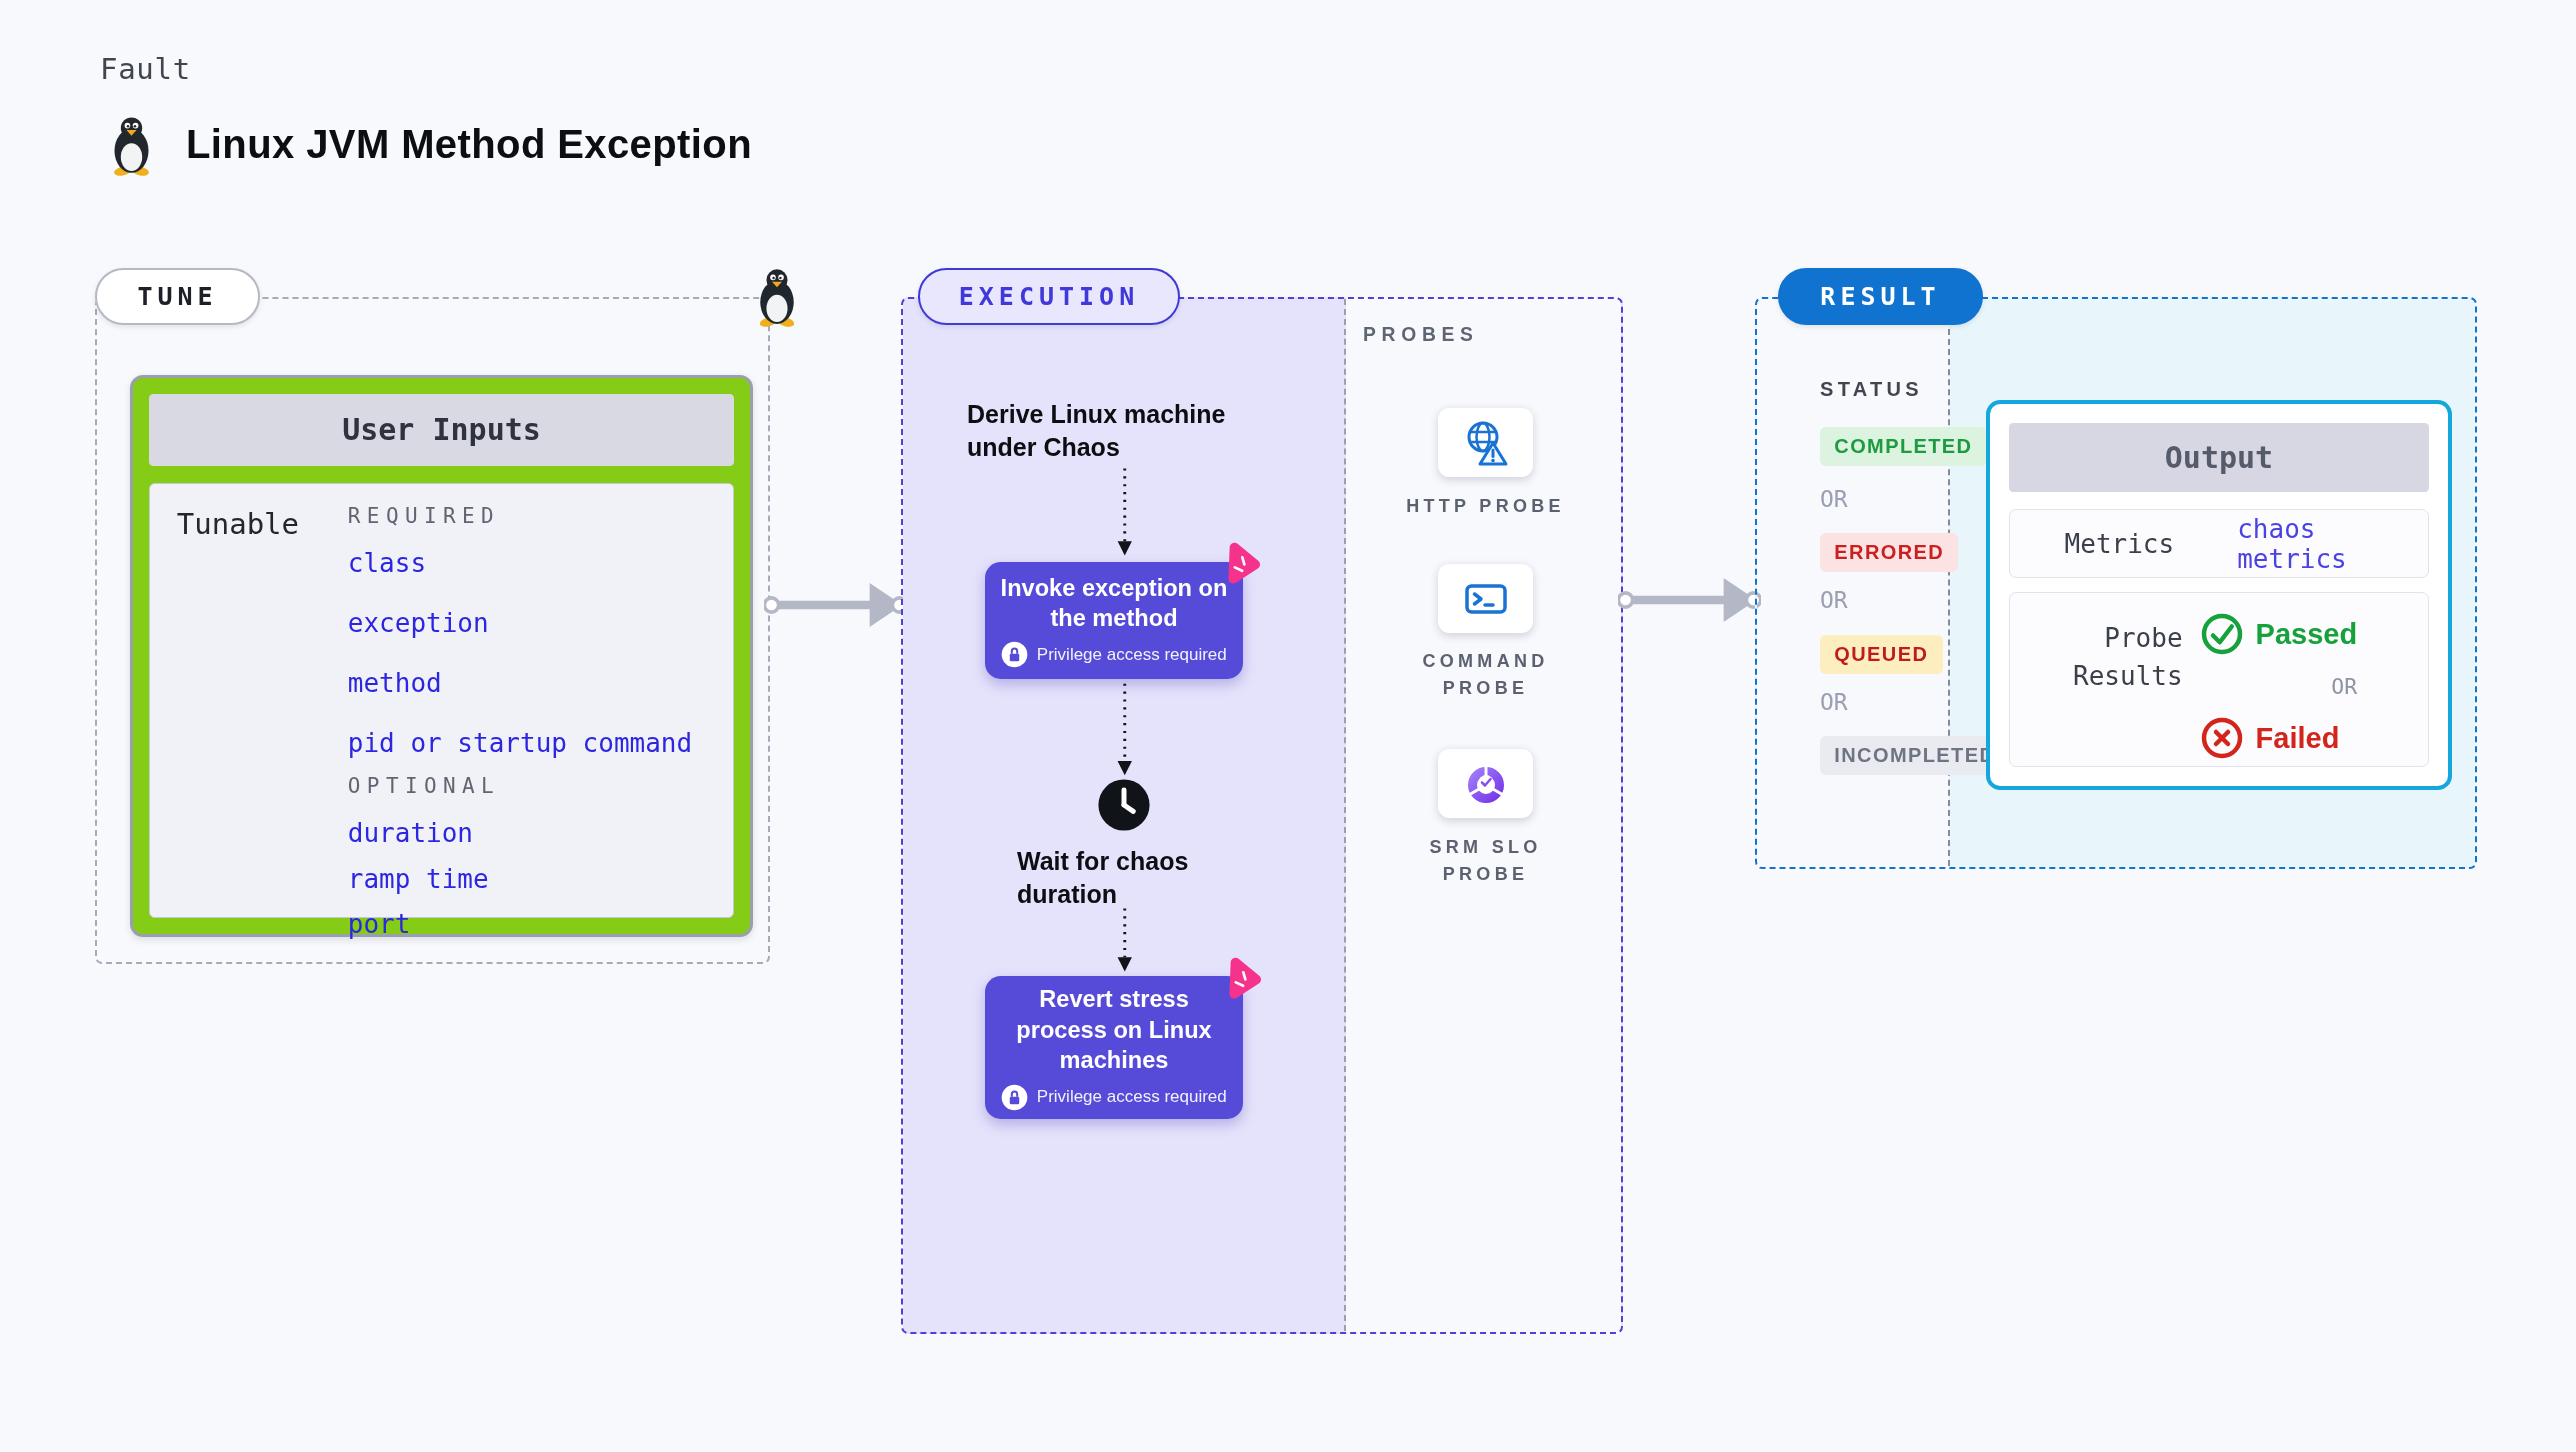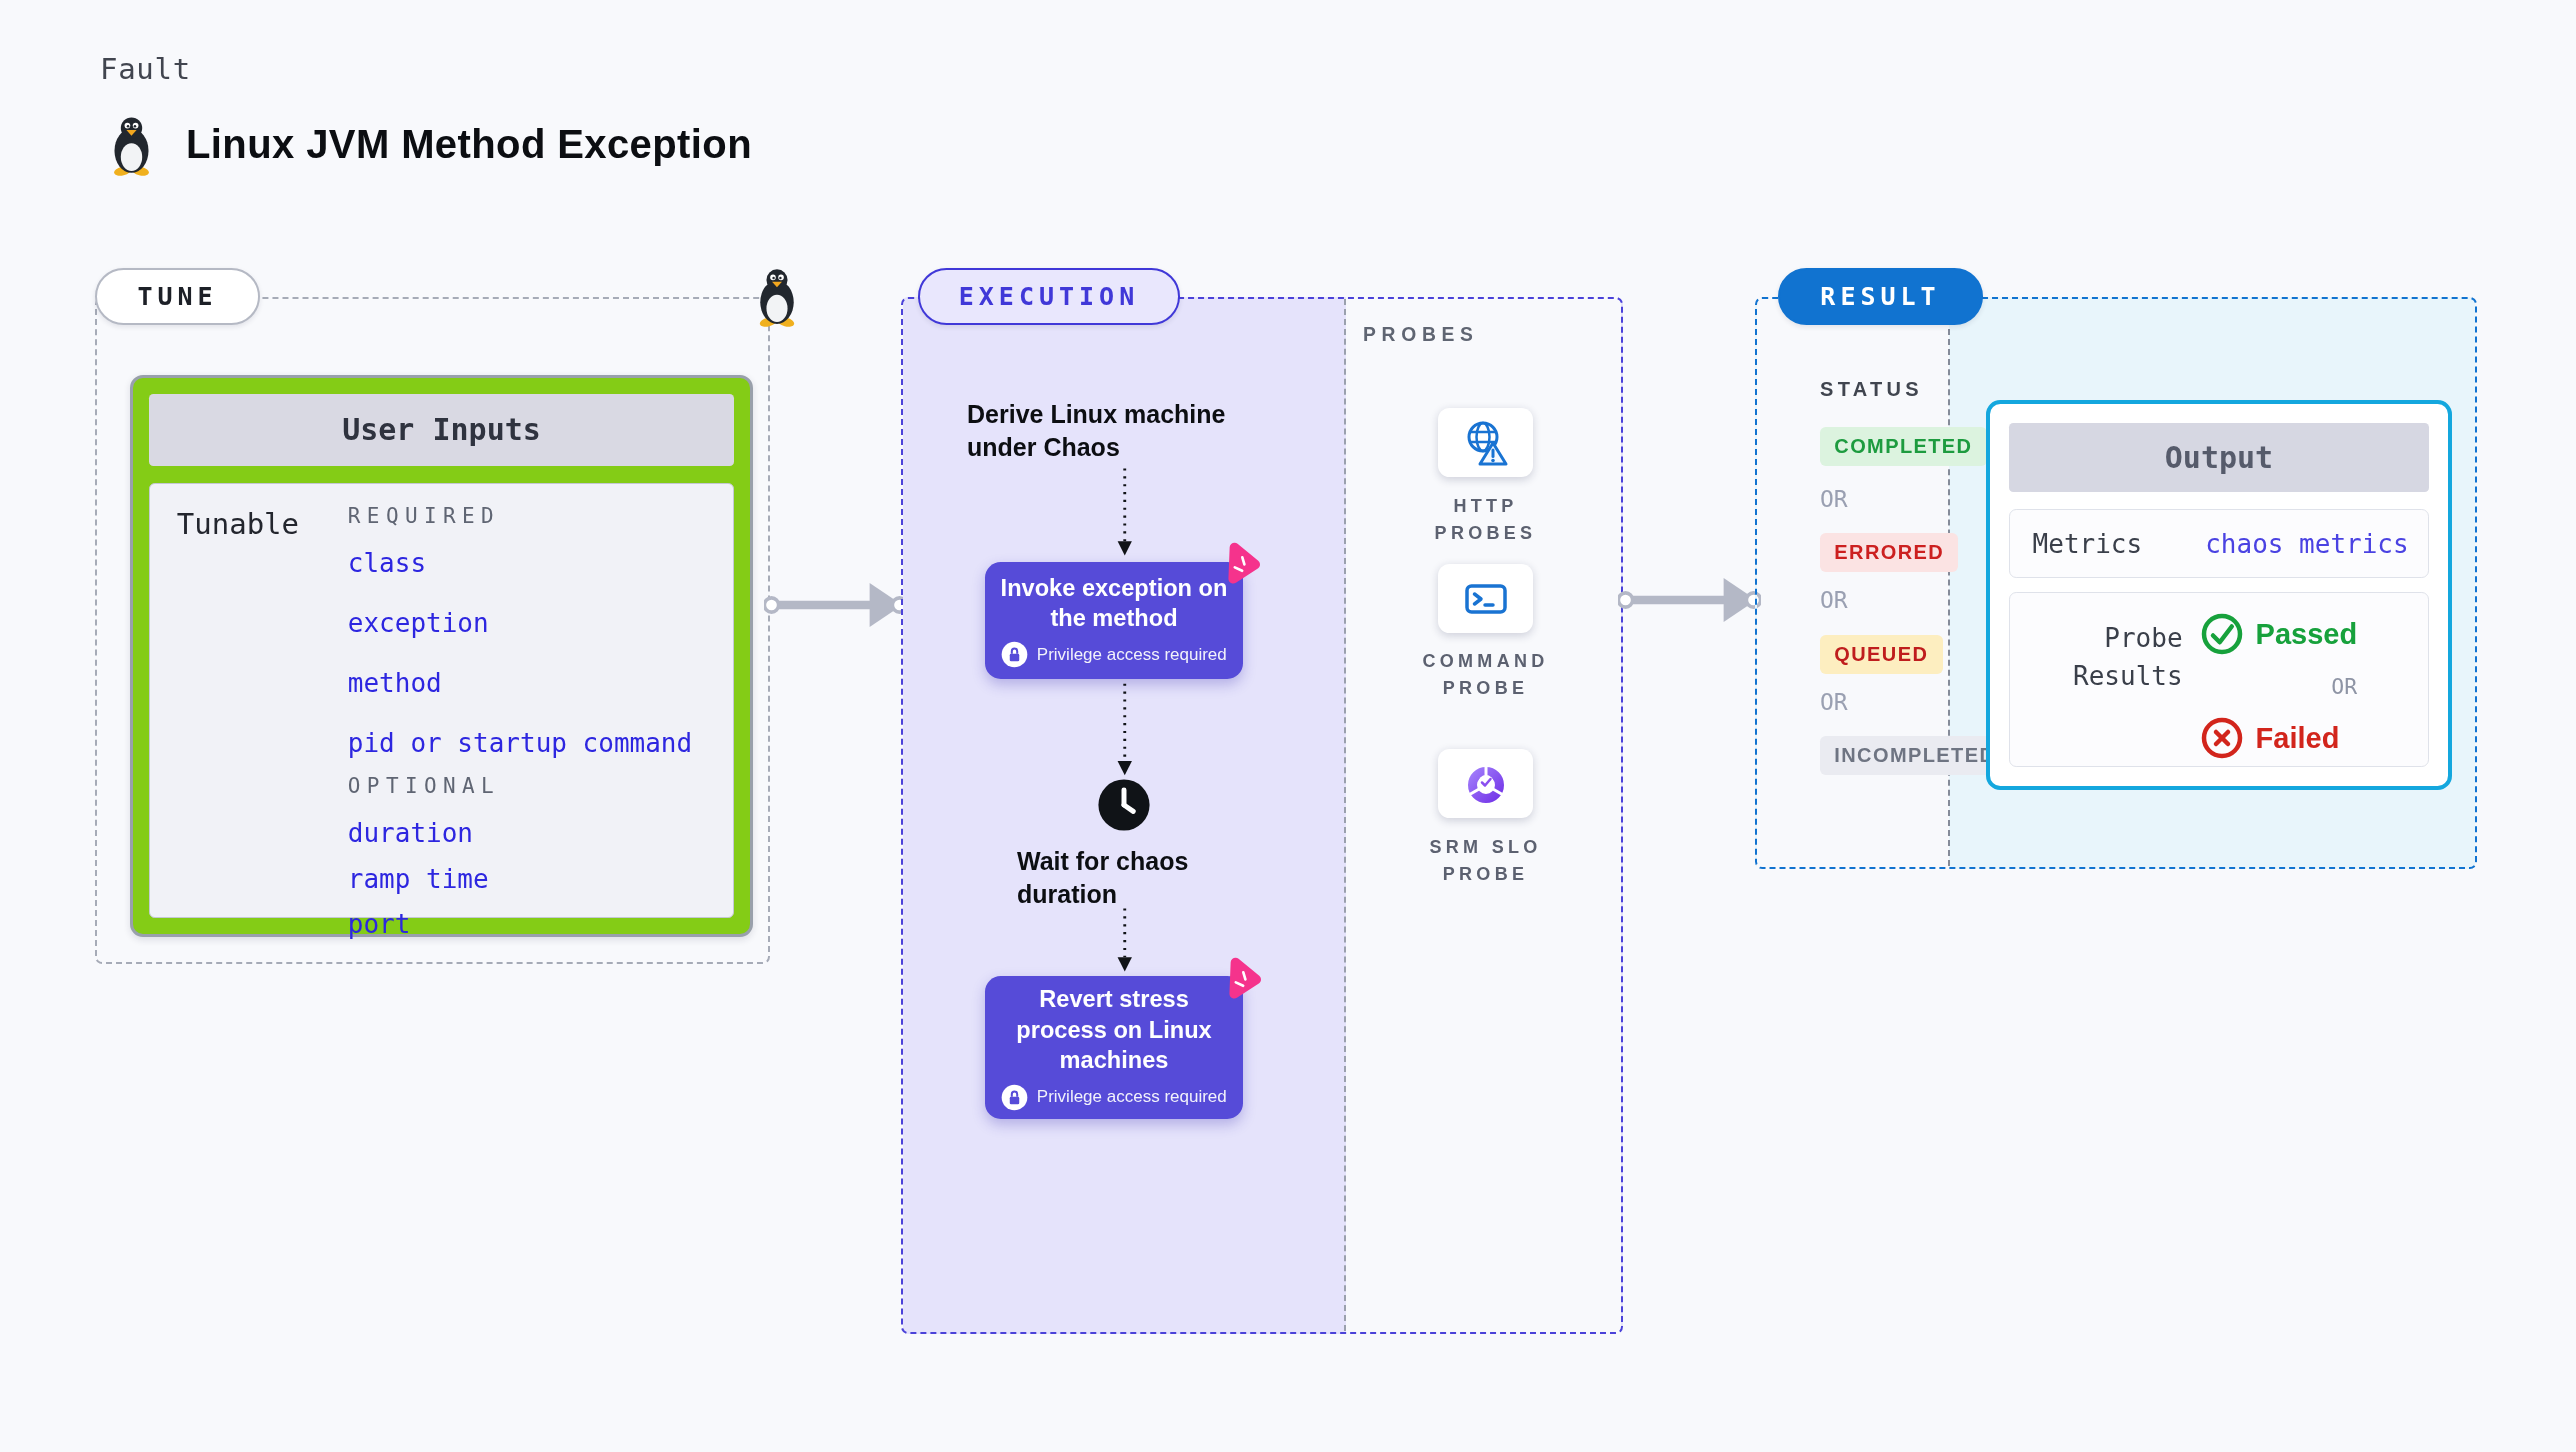--- a/index.html
+++ b/index.html
@@ -117,21 +117,21 @@
     background:#ffffff; border:4.3px solid #14a7de; border-radius:14.3px;
   }
   .output-header {
     position:absolute; left:18.6px; top:18.6px; right:18.6px; height:69px;
     background:#d6d7e2; border-radius:4.3px;
     display:flex; align-items:center; justify-content:center;
     font-size:30px; font-weight:600; color:#565b6b;
   }
   .output-row {
     position:absolute; left:18.6px; right:18.6px;
-    background:#fcfcfe; border:1.4px solid #dfe2ea; border-radius:7.2px;
+    background:#fcfcfe; border:1.4px solid #dfe2ea; border-radius:7.2px;padding-left:32px;
   }
   .row-metrics { top:105px; height:69px; display:flex; align-items:center; }
   .row-probes  { top:188px; bottom:18.6px;text-align:right; }
   .metrics-label { font-size:26px; color:#3a3f4a; margin-left:23px; }
   .metrics-value { font-size:26px; color:#4a42e2; margin-left:63px; }
   .probes-res-label { position:absolute; left:23px; top:27px; width:150px; font-size:26px; color:#3a3f4a; line-height:1.45; }
   .pf-col { position:absolute; left:191px; top:20px; display:flex; flex-direction:column; }
   .pf-row { display:flex; align-items:center; gap:13px; }
   .pf-passed { font-size:29px; font-weight:bold; color:#17a13c; }
   .pf-failed { font-size:29px; font-weight:bold; color:#d2251c; }
@@ -303,21 +303,21 @@
       <circle cx="44" cy="38" r="28" fill="none" stroke="#1973d2" stroke-width="6"></circle>
       <ellipse cx="44" cy="38" rx="13" ry="28" fill="none" stroke="#1973d2" stroke-width="5"></ellipse>
       <line x1="18" y1="28" x2="70" y2="28" stroke="#1973d2" stroke-width="5"></line>
       <line x1="16" y1="48" x2="72" y2="48" stroke="#1973d2" stroke-width="5"></line>
       <path d="M64 50 L90 92 L38 92 Z" fill="#f4f9ff" stroke="#1973d2" stroke-width="6" stroke-linejoin="round"></path>
       <line x1="64" y1="64" x2="64" y2="77" stroke="#1973d2" stroke-width="6" stroke-linecap="round"></line>
       <circle cx="64" cy="85" r="3.6" fill="#1973d2"></circle>
     </svg>
   </span>
 </div>
-<div class="probe-label" style="top:493px;">HTTP PROBES</div>
+<div class="probe-label" style="top:493px;">HTTP PROBE</div>
 
 <div class="probe-card" style="top:564px;">
   <span>
     <svg width="56" height="50" viewBox="0 0 100 100">
       <rect x="12" y="24" width="76" height="52" rx="9" fill="none" stroke="#1973d2" stroke-width="7"></rect>
       <polyline points="27,40 40,50 27,60" fill="none" stroke="#1973d2" stroke-width="7" stroke-linecap="round" stroke-linejoin="round"></polyline>
       <line x1="48" y1="62" x2="64" y2="62" stroke="#1973d2" stroke-width="7" stroke-linecap="round"></line>
     </svg>
   </span>
 </div>

